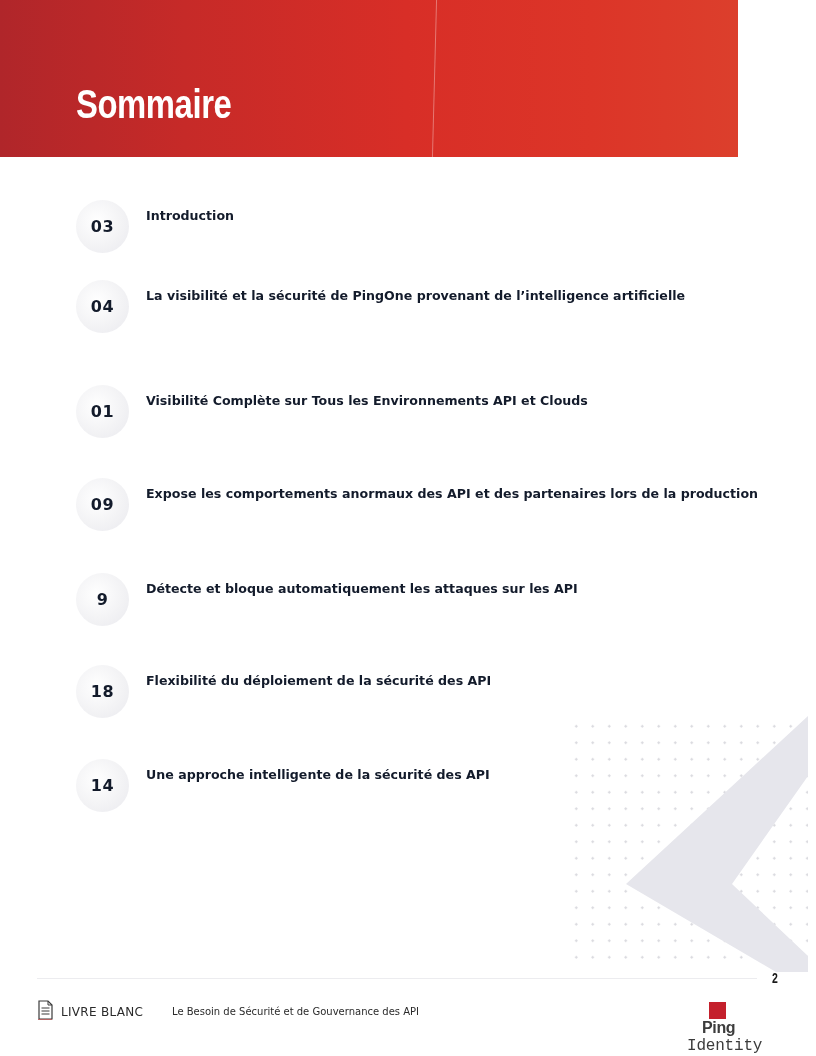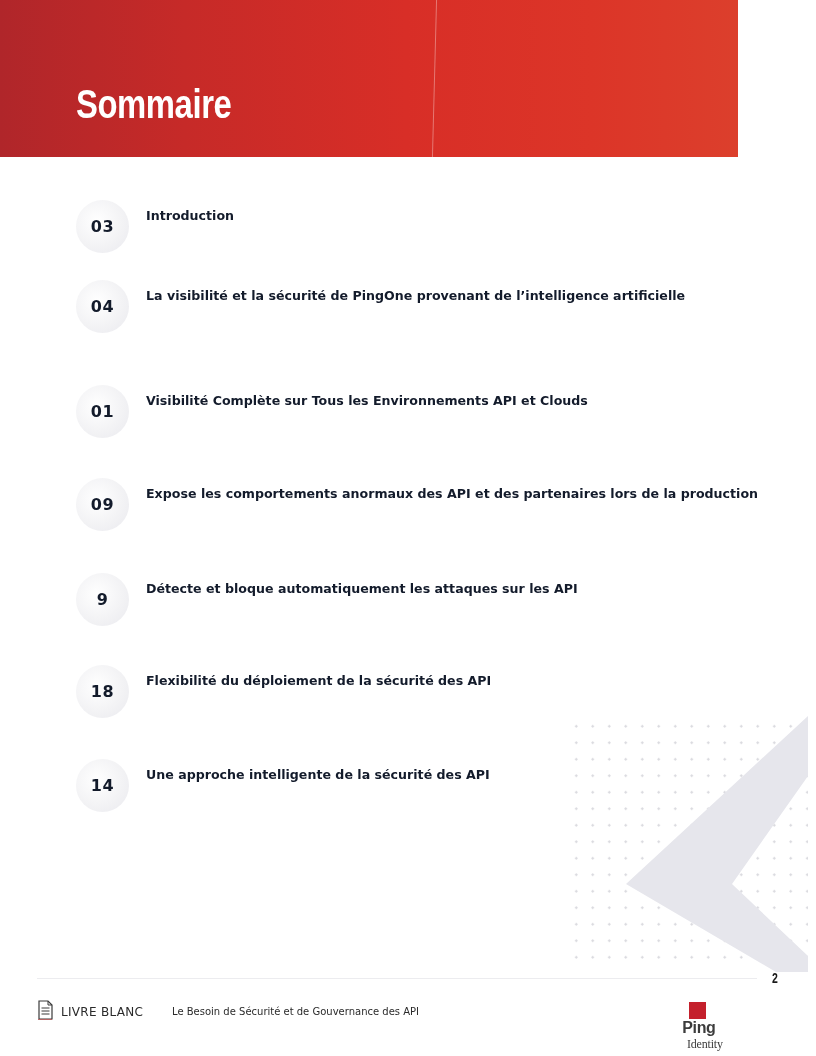--- a/index.html
+++ b/index.html
@@ -22,21 +22,21 @@
   .chevron { position:absolute; left:626px; top:716px; width:182px; height:256px; }
 
   .footer-rule { position:absolute; left:37px; top:978px; width:720px; height:1px; background:#ececef; }
   .page-num { position:absolute; left:772px; top:970px; font-family:"Liberation Sans", sans-serif; font-weight:bold; font-size:14px; color:#1a1a1a; transform:scaleX(0.75); transform-origin:left top; }
   .footer-doc-icon { position:absolute; left:37px; top:1000px; width:16px; height:20px; }
   .footer-type { position:absolute; left:61px; top:1005px; font-family:"DejaVu Sans", sans-serif; font-size:12px; color:#2a2a2a; letter-spacing:0.3px; }
   .footer-title { position:absolute; left:172px; top:1006px; font-family:"DejaVu Sans", sans-serif; font-size:10px; color:#2a2a2a; }
   .logo { position:absolute; left:675px; top:1002px; display:flex; align-items:center;flex-direction:column; }
   .logo-square { width:17px; height:17px; background:#c4202c; margin-right:3px; }
   .logo-ping { font-family:"Liberation Sans", sans-serif; font-weight:bold; font-size:16px; color:#3c3c3c; letter-spacing:-0.3px; }
-  .logo-identity { font-family:Liberation Serif, serif; font-size:12px; color:#3c3c3c; letter-spacing:-0.2px;padding-left:12px; }
+  .logo-identity { font-family:Liberation Mono, monospace; font-size:16px; color:#3c3c3c; letter-spacing:-0.2px;padding-left:12px; }
 </style>
 </head>
 <body>
 
 <div class="banner">
   <div class="banner-seam"></div>
   <div class="banner-title">Sommaire</div>
 </div>
 
 <div>

